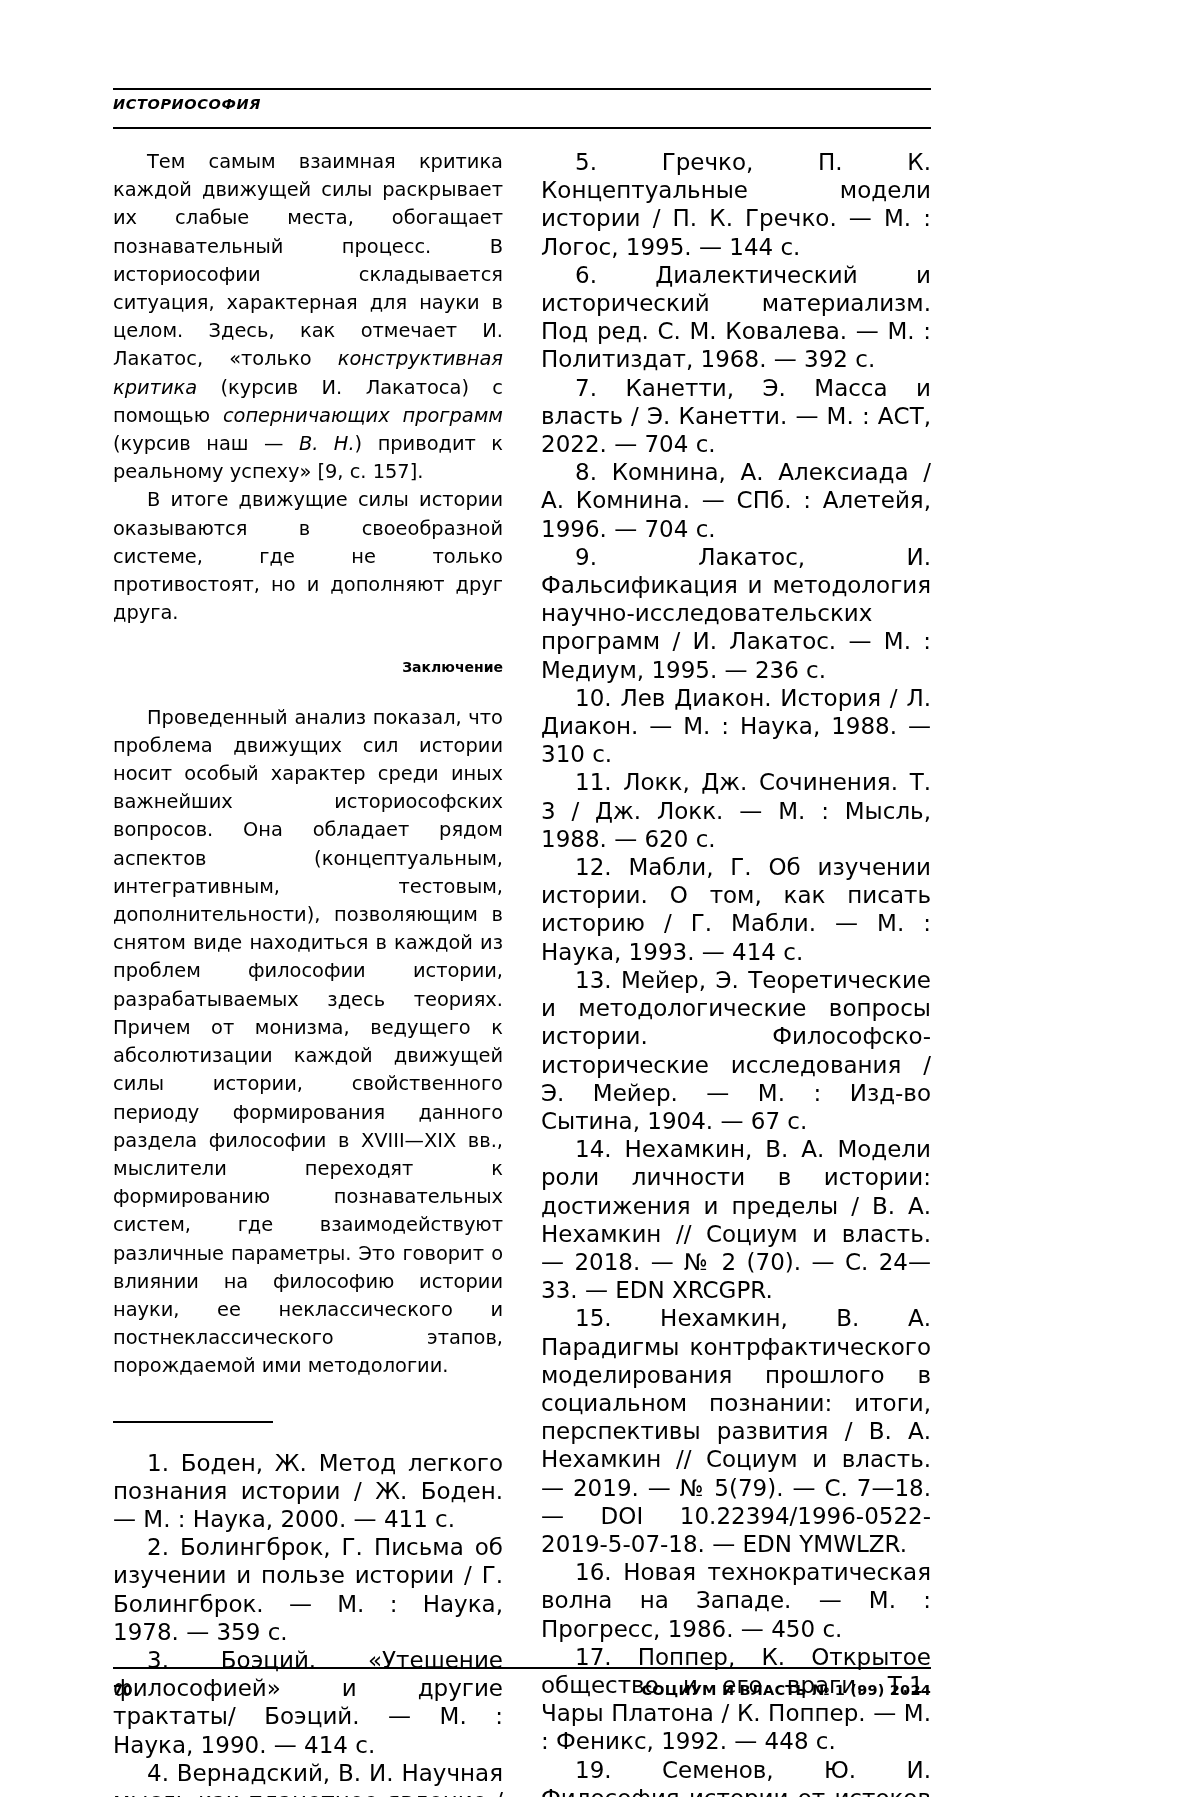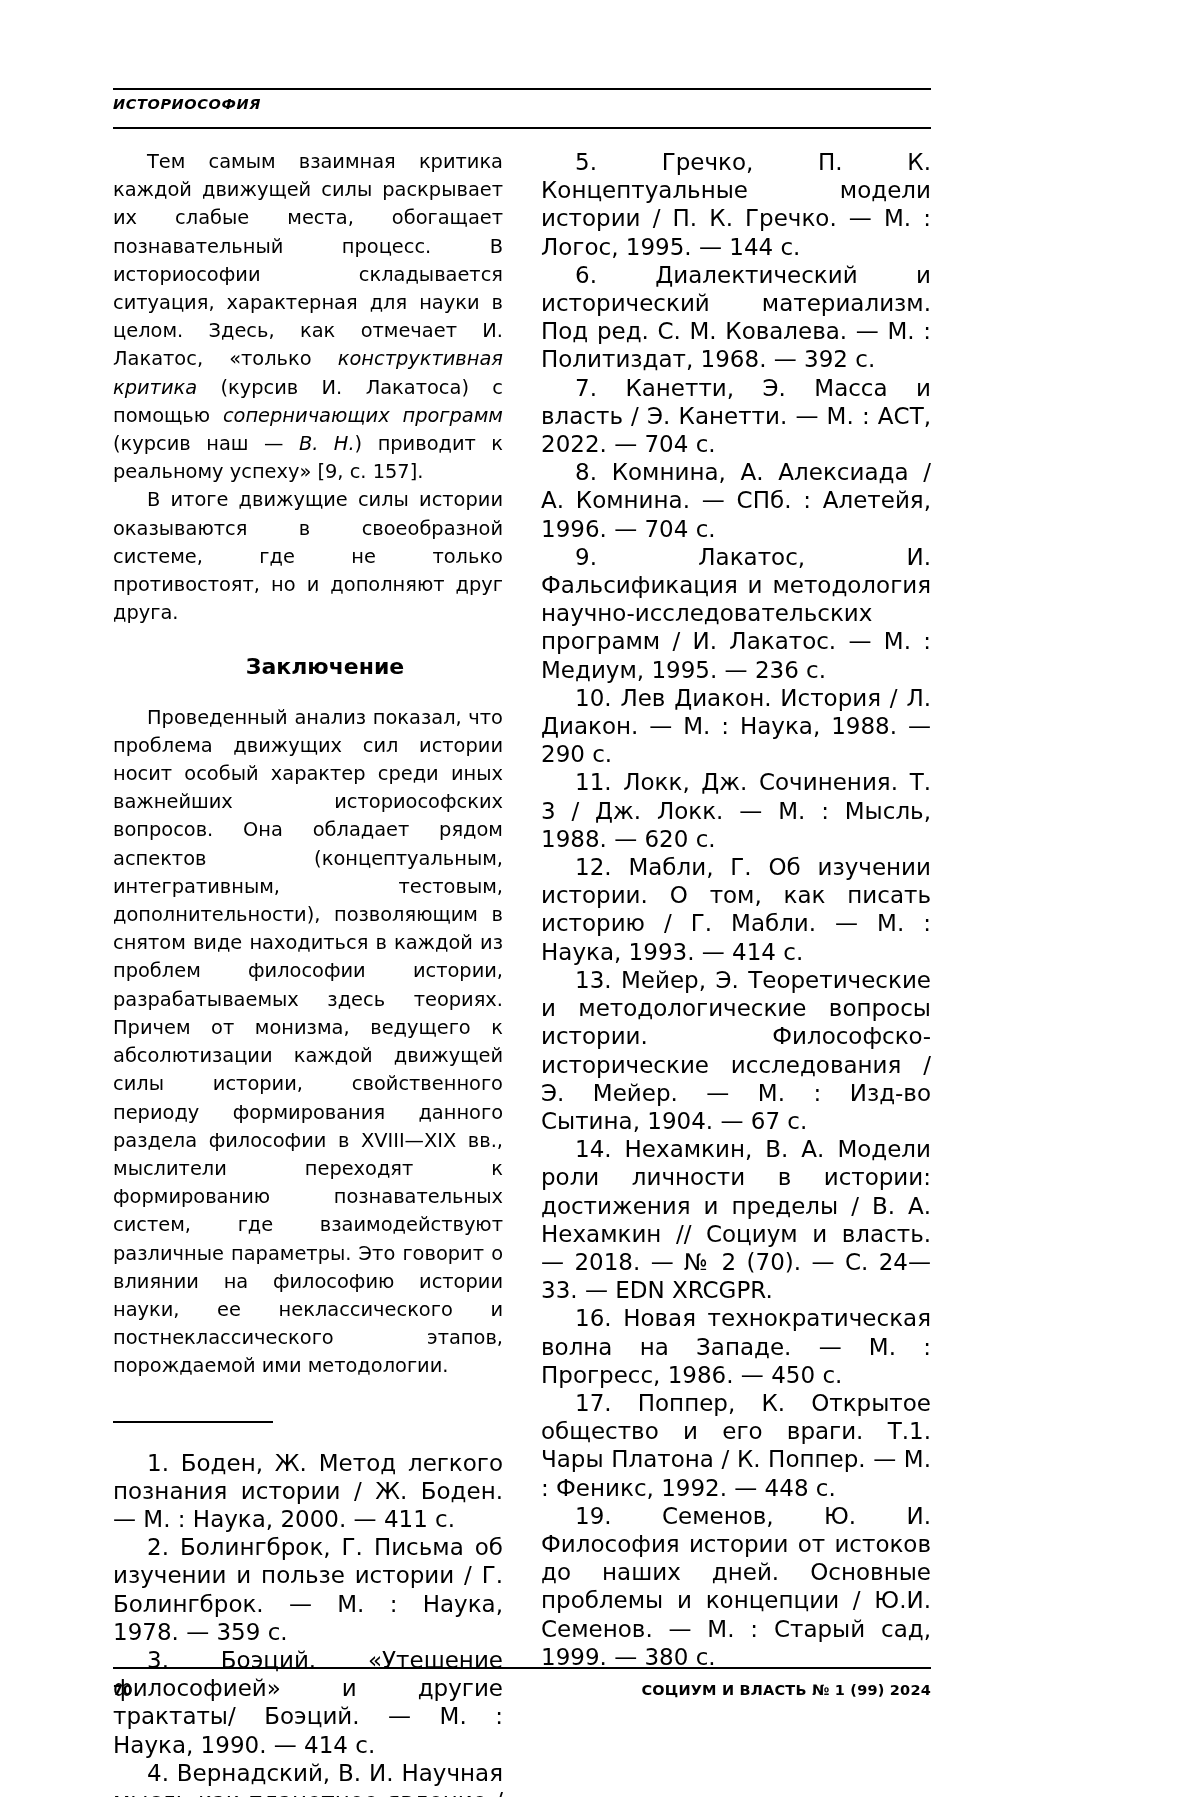--- a/index.html
+++ b/index.html
@@ -71,25 +71,25 @@
     line-height: 28.2px;
     text-align: justify;
     text-justify: inter-word;
     hyphens: manual;
   }
   p.indent {
     text-indent: 34px;
   }
   .subhead {
     margin: 26px 0 22px 0;
-    font-size: 22px;
+    font-size: 14px;
     line-height: 28.2px;
     font-weight: bold;
     text-indent: 34px;
-    text-align: center;
+    text-align: right;
   }
   .refs-rule {
     margin: 40px 0 26px 0;
     width: 160px;
     height: 2px;
     background: #000;
   }
   .ref {
     margin: 0;
     font-size: 23px;
@@ -157,25 +157,26 @@
 
       </div>
 
       <div class="col">
 
         <p class="ref">5. Гречко, П. К. Концептуальные модели истории / П. К. Гречко. — М. : Логос, 1995. — 144 с.</p>
         <p class="ref">6. Диалектический и исторический материализм. Под ред. С. М. Ковалева. — М. : Политиздат, 1968. — 392 с.</p>
         <p class="ref">7. Канетти, Э. Масса и власть / Э. Канетти. — М. : АСТ, 2022. — 704 с.</p>
         <p class="ref">8. Комнина, А. Алексиада / А. Комнина. — СПб. : Алетейя, 1996. — 704 с.</p>
         <p class="ref">9. Лакатос, И. Фальсификация и методология научно-исследовательских программ / И. Лакатос. — М. : Медиум, 1995. — 236 с.</p>
-        <p class="ref">10. Лев Диакон. История / Л. Диакон. — М. : Наука, 1988. — 290 с.</p>
+        <p class="ref">10. Лев Диакон. История / Л. Диакон. — М. : Наука, 1988. — 310 с.</p>
         <p class="ref">11. Локк, Дж. Сочинения. Т. 3 / Дж. Локк. — М. : Мысль, 1988. — 620 с.</p>
         <p class="ref">12. Мабли, Г. Об изучении истории. О том, как писать историю / Г. Мабли. — М. : Наука, 1993. — 414 с.</p>
         <p class="ref">13. Мейер, Э. Теоретические и методологические вопросы истории. Философско-исторические исследования / Э. Мейер. — М. : Изд-во Сытина, 1904. — 67 с.</p>
         <p class="ref">14. Нехамкин, В. А. Модели роли личности в истории: достижения и пределы / В. А. Нехамкин // Социум и власть. — 2018. — № 2 (70). — С. 24—33. — EDN XRCGPR.</p>
+        <p class="ref">15. Нехамкин, В. А. Парадигмы контрфактического моделирования прошлого в социальном познании: итоги, перспективы развития / В. А. Нехамкин // Социум и власть. — 2019. — № 5(79). — С. 7—18. — DOI 10.22394/1996-0522-2019-5-07-18. — EDN YMWLZR.</p>
         <p class="ref">16. Новая технократическая волна на Западе. — М. : Прогресс, 1986. — 450 с.</p>
         <p class="ref">17. Поппер, К. Открытое общество и его враги. Т.1. Чары Платона / К. Поппер. — М. : Феникс, 1992. — 448 с.</p>
         <p class="ref">19. Семенов, Ю. И. Философия истории от истоков до наших дней. Основные проблемы и концепции / Ю.И. Семенов. — М. : Старый сад, 1999. — 380 с.</p>
 
       </div>
 
     </div>
 
     <div class="footer-rule"></div>
     <div class="footer-page-number">70</div>

